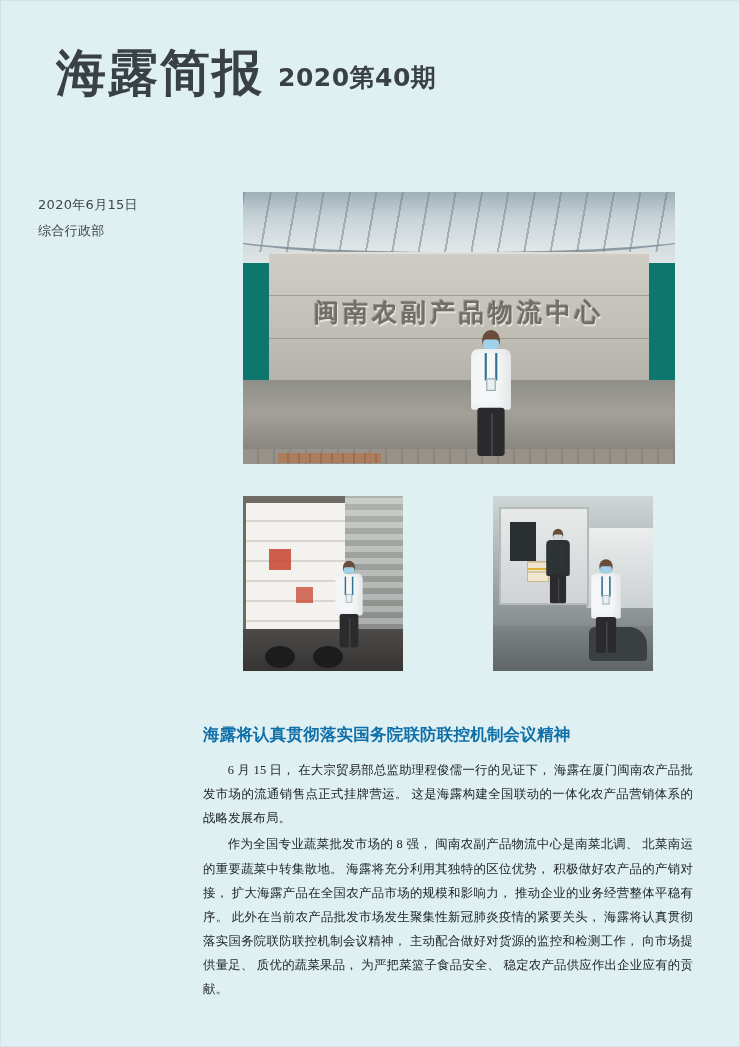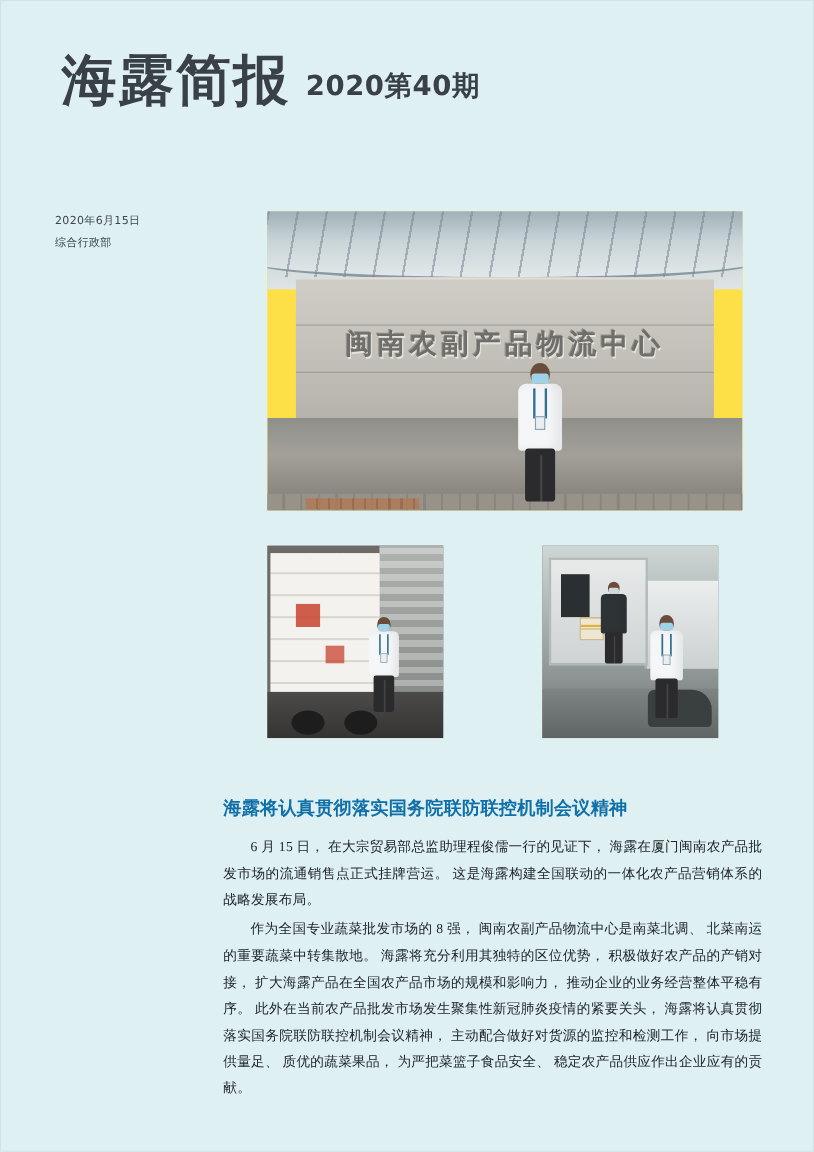--- a/index.html
+++ b/index.html
@@ -57,41 +57,41 @@
   }
 
   
   .content {
     position: relative;
     padding: 0 48px 0 48px;
   }
 
   .meta {
     position: absolute;
-    left: 50px;
+    left: 38px;
     top: 0;
     width: 150px;
     color: #3d464c;
-    font-size: 10px;
+    font-size: 13px;
     line-height: 2.0;
   }
   .meta-date { letter-spacing: 0.3px; }
   .meta-dept { letter-spacing: 0.3px; }
 
   .figures {
     margin-left: 155px;
     width: 490px;
   }
 
   .fig-main {
     width: 432px;
     height: 272px;
     position: relative;
     overflow: hidden;
-    background: #fde047;
+    background: #0f766e;
   }
 
   .fig-row {
     display: flex;
     gap: 10px;
     margin-top: 10px;
   }
   .fig-sub {
     width: 240px;
     height: 175px;

